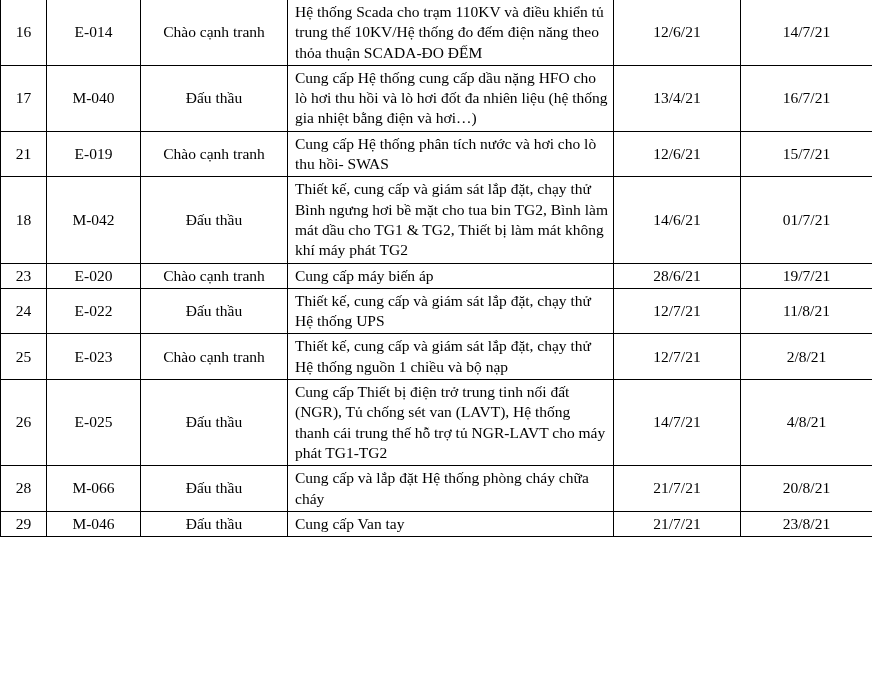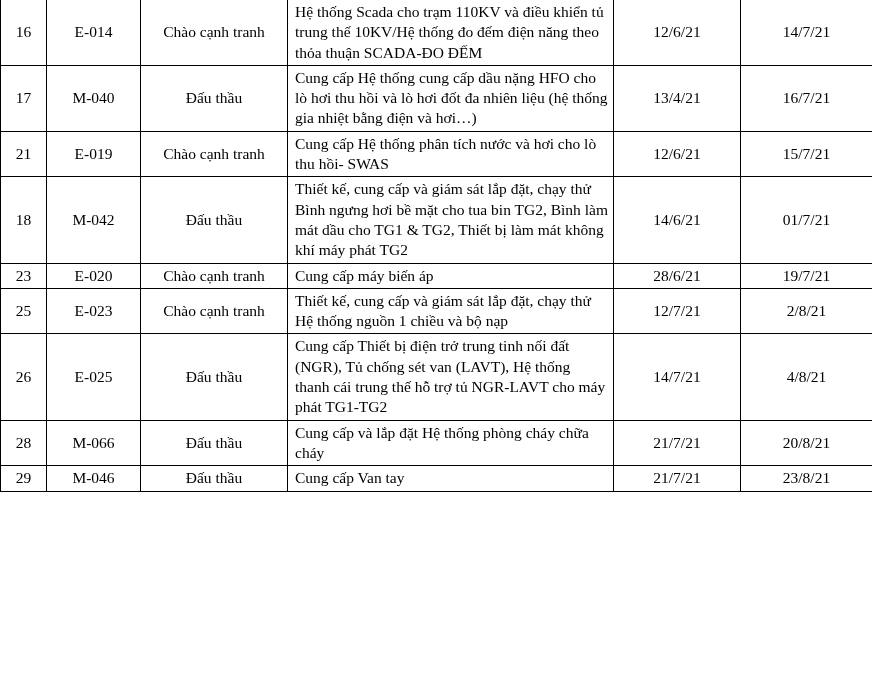--- a/index.html
+++ b/index.html
@@ -84,20 +84,28 @@
         </tr>
         <tr>
           <td class="center">23</td>
           <td class="center">E-020</td>
           <td class="center">Chào cạnh tranh</td>
           <td class="desc">Cung cấp máy biến áp</td>
           <td class="center">28/6/21</td>
           <td class="center">19/7/21</td>
         </tr>
         <tr>
+          <td class="center">24</td>
+          <td class="center">E-022</td>
+          <td class="center">Đấu thầu</td>
+          <td class="desc">Thiết kế, cung cấp và giám sát lắp đặt, chạy thử Hệ thống UPS</td>
+          <td class="center">12/7/21</td>
+          <td class="center">11/8/21</td>
+        </tr>
+        <tr>
           <td class="center">25</td>
           <td class="center">E-023</td>
           <td class="center">Chào cạnh tranh</td>
           <td class="desc">Thiết kế, cung cấp và giám sát lắp đặt, chạy thử Hệ thống nguồn 1 chiều và bộ nạp</td>
           <td class="center">12/7/21</td>
           <td class="center">2/8/21</td>
         </tr>
         <tr>
           <td class="center">26</td>
           <td class="center">E-025</td>

